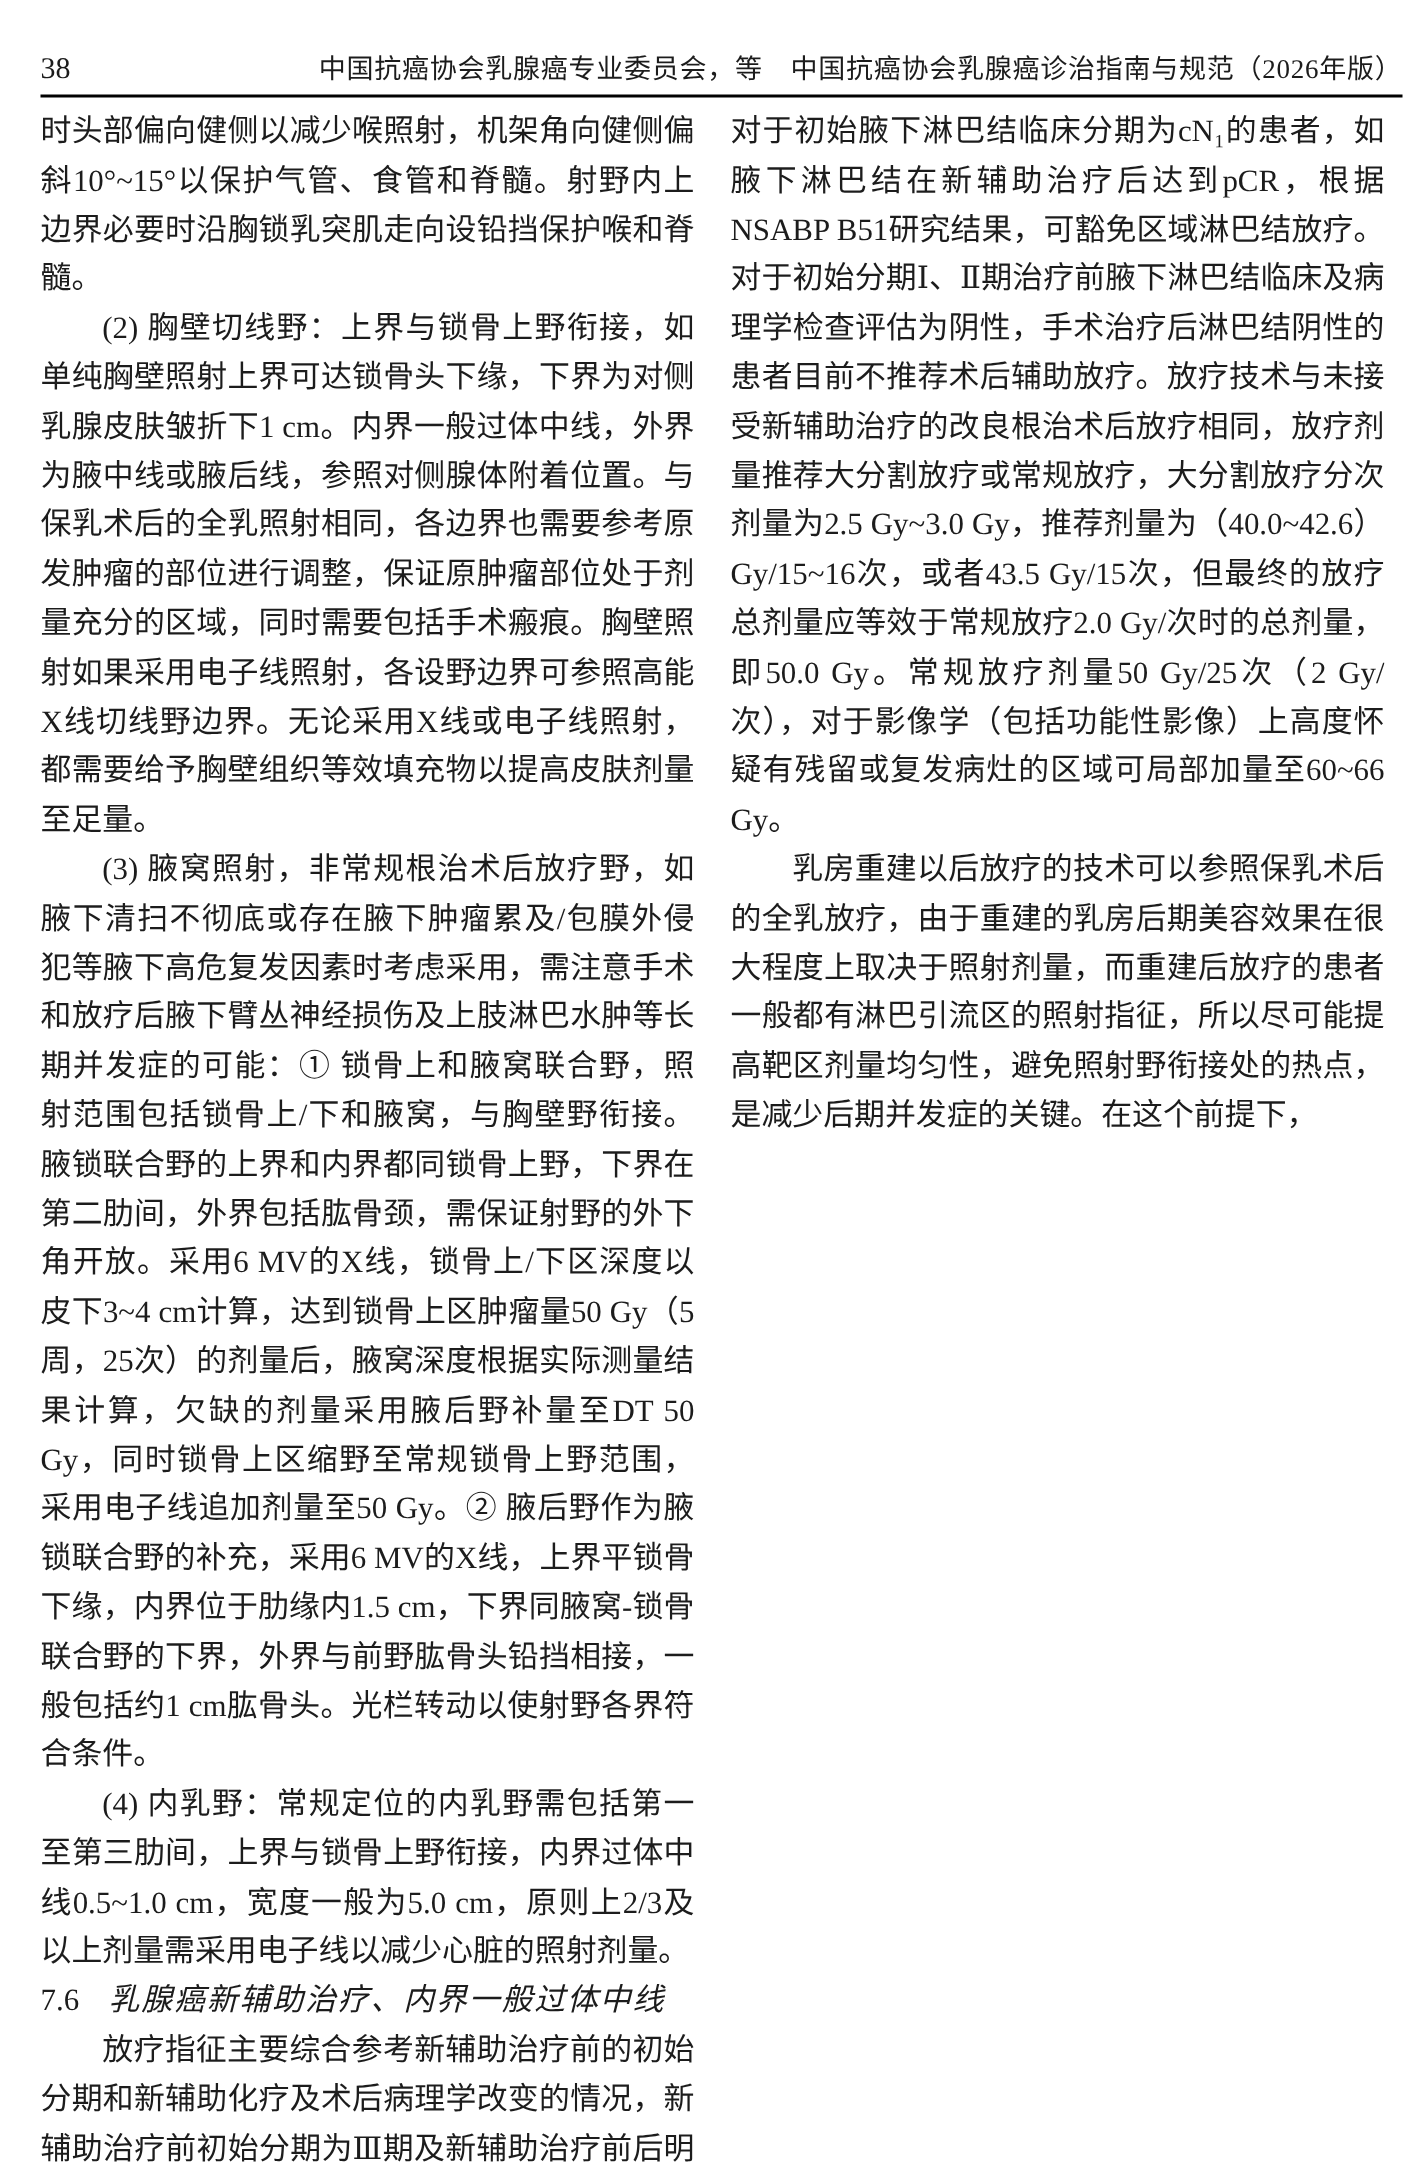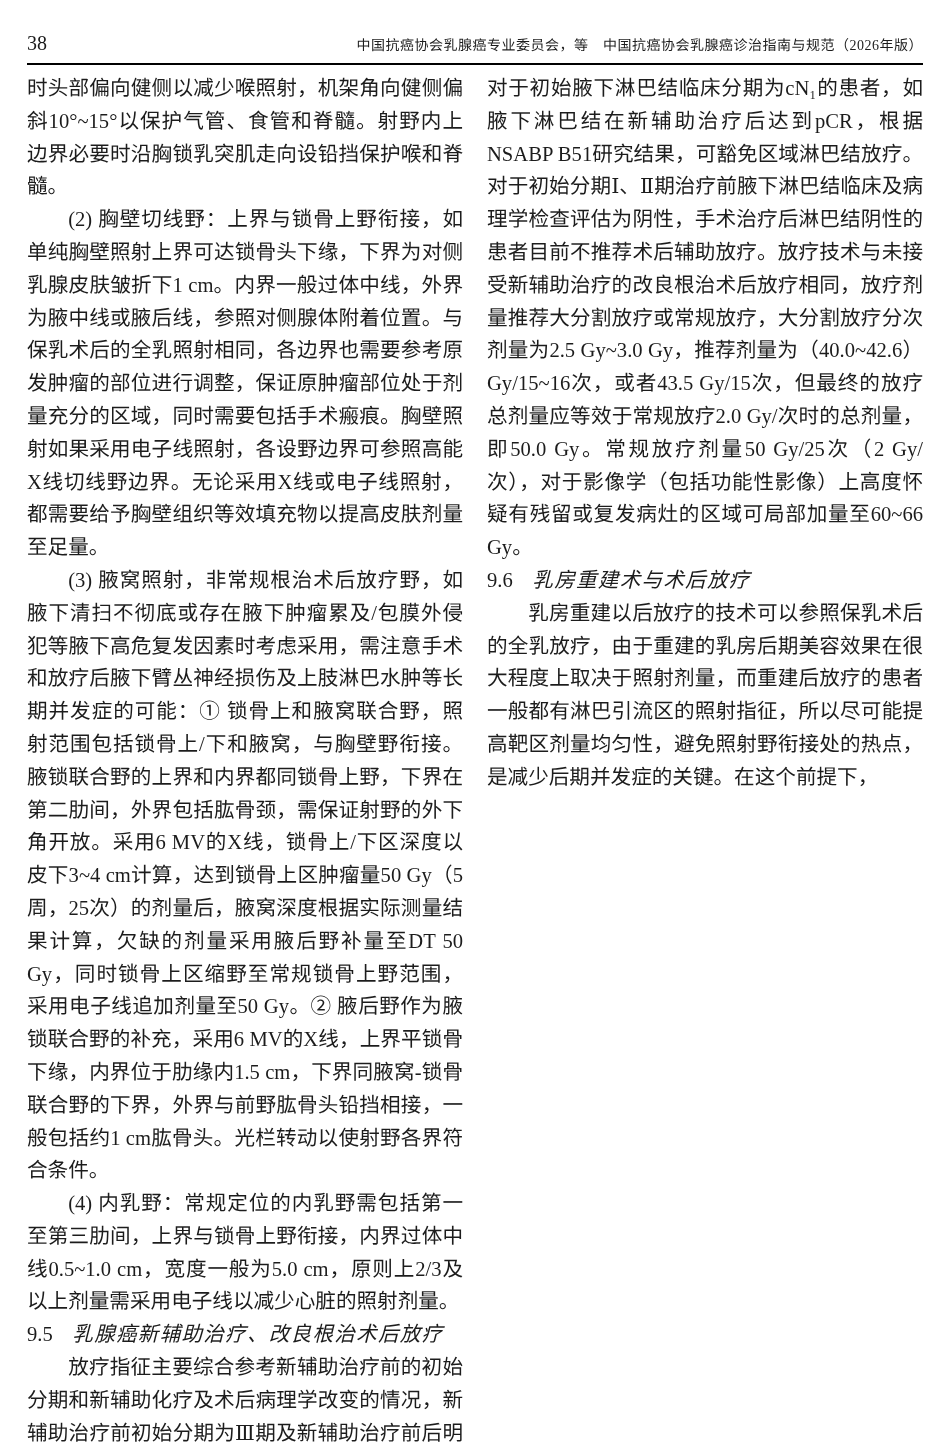--- a/index.html
+++ b/index.html
@@ -11,35 +11,35 @@
     width: 950px;
     height: 1448px;
     overflow: hidden;
     font-family: "Liberation Serif", "DejaVu Serif", serif;
     color: #1c1c1c;
   }
   .page {
     box-sizing: border-box;
     width: 950px;
     height: 1448px;
-    padding: 14px 27px 0 27px;
+    padding: 14px 15px 0 27px;
   }
   .page-header {
     display: flex;
     justify-content: space-between;
     align-items: baseline;
     border-bottom: 2px solid #000;
     padding-bottom: 5px;
   }
   .page-number {
     font-size: 20px;
     line-height: 24px;
   }
   .running-title {
-    font-size: 14px;
+    font-size: 18px;
     line-height: 24px;
     letter-spacing: 0.5px;
     margin-top: 20px;
   }
   .columns {
     display: flex;
     gap: 24px;
     margin-top: 7px;
     height: 1390px;
     overflow: hidden;
@@ -79,22 +79,21 @@
   <header class="page-header">
     <span class="page-number">38</span>
     <span class="running-title">中国抗癌协会乳腺癌专业委员会，等　中国抗癌协会乳腺癌诊治指南与规范（2026年版）</span>
   </header>
   <main class="columns">
     <section class="column" id="col-0">
         <p class="para">时头部偏向健侧以减少喉照射，机架角向健侧偏斜10°~15°以保护气管、食管和脊髓。射野内上边界必要时沿胸锁乳突肌走向设铅挡保护喉和脊髓。</p>
         <p class="para indent">(2) 胸壁切线野：上界与锁骨上野衔接，如单纯胸壁照射上界可达锁骨头下缘，下界为对侧乳腺皮肤皱折下1 cm。内界一般过体中线，外界为腋中线或腋后线，参照对侧腺体附着位置。与保乳术后的全乳照射相同，各边界也需要参考原发肿瘤的部位进行调整，保证原肿瘤部位处于剂量充分的区域，同时需要包括手术瘢痕。胸壁照射如果采用电子线照射，各设野边界可参照高能X线切线野边界。无论采用X线或电子线照射，都需要给予胸壁组织等效填充物以提高皮肤剂量至足量。</p>
         <p class="para indent">(3) 腋窝照射，非常规根治术后放疗野，如腋下清扫不彻底或存在腋下肿瘤累及/包膜外侵犯等腋下高危复发因素时考虑采用，需注意手术和放疗后腋下臂丛神经损伤及上肢淋巴水肿等长期并发症的可能：① 锁骨上和腋窝联合野，照射范围包括锁骨上/下和腋窝，与胸壁野衔接。腋锁联合野的上界和内界都同锁骨上野，下界在第二肋间，外界包括肱骨颈，需保证射野的外下角开放。采用6 MV的X线，锁骨上/下区深度以皮下3~4 cm计算，达到锁骨上区肿瘤量50 Gy（5周，25次）的剂量后，腋窝深度根据实际测量结果计算，欠缺的剂量采用腋后野补量至DT 50 Gy，同时锁骨上区缩野至常规锁骨上野范围，采用电子线追加剂量至50 Gy。② 腋后野作为腋锁联合野的补充，采用6 MV的X线，上界平锁骨下缘，内界位于肋缘内1.5 cm，下界同腋窝-锁骨联合野的下界，外界与前野肱骨头铅挡相接，一般包括约1 cm肱骨头。光栏转动以使射野各界符合条件。</p>
         <p class="para indent">(4) 内乳野：常规定位的内乳野需包括第一至第三肋间，上界与锁骨上野衔接，内界过体中线0.5~1.0 cm，宽度一般为5.0 cm，原则上2/3及以上剂量需采用电子线以减少心脏的照射剂量。</p>
-        <h2 class="sec-heading"><span class="sec-num">9.5</span><span class="sec-title">乳腺癌新辅助治疗、改良根治术后放疗</span></h2>
+        <h2 class="sec-heading"><span class="sec-num">7.6</span><span class="sec-title">乳腺癌新辅助治疗、内界一般过体中线</span></h2>
         <p class="para indent">放疗指征主要综合参考新辅助治疗前的初始分期和新辅助化疗及术后病理学改变的情况，新辅助治疗前初始分期为Ⅲ期及新辅助治疗前后明确淋巴结持续阳性的患者，推荐术后放疗。对于初始腋下淋巴结临床或病理学穿刺活检阳性患者，如腋下淋巴结在新辅助治疗后达到病理学完全缓解（pathological complete response，pCR），原则上可推荐术后放疗，但</p>
       </section>
     <section class="column" id="col-1">
         <p class="para">对于初始腋下淋巴结临床分期为cN₁的患者，如腋下淋巴结在新辅助治疗后达到pCR，根据NSABP B51研究结果，可豁免区域淋巴结放疗。对于初始分期Ⅰ、Ⅱ期治疗前腋下淋巴结临床及病理学检查评估为阴性，手术治疗后淋巴结阴性的患者目前不推荐术后辅助放疗。放疗技术与未接受新辅助治疗的改良根治术后放疗相同，放疗剂量推荐大分割放疗或常规放疗，大分割放疗分次剂量为2.5 Gy~3.0 Gy，推荐剂量为（40.0~42.6）Gy/15~16次，或者43.5 Gy/15次，但最终的放疗总剂量应等效于常规放疗2.0 Gy/次时的总剂量，即50.0 Gy。常规放疗剂量50 Gy/25次（2 Gy/次），对于影像学（包括功能性影像）上高度怀疑有残留或复发病灶的区域可局部加量至60~66 Gy。</p>
-        <h2 class="sec-heading"><span class="sec-num">9.6</span><span class="sec-title">乳房重建术与术后放疗</span></h2>
         <p class="para indent">乳房重建以后放疗的技术可以参照保乳术后的全乳放疗，由于重建的乳房后期美容效果在很大程度上取决于照射剂量，而重建后放疗的患者一般都有淋巴引流区的照射指征，所以尽可能提高靶区剂量均匀性，避免照射野衔接处的热点，是减少后期并发症的关键。在这个前提下，</p>
       </section>
   </main>
 </div>
 
 </body></html>

